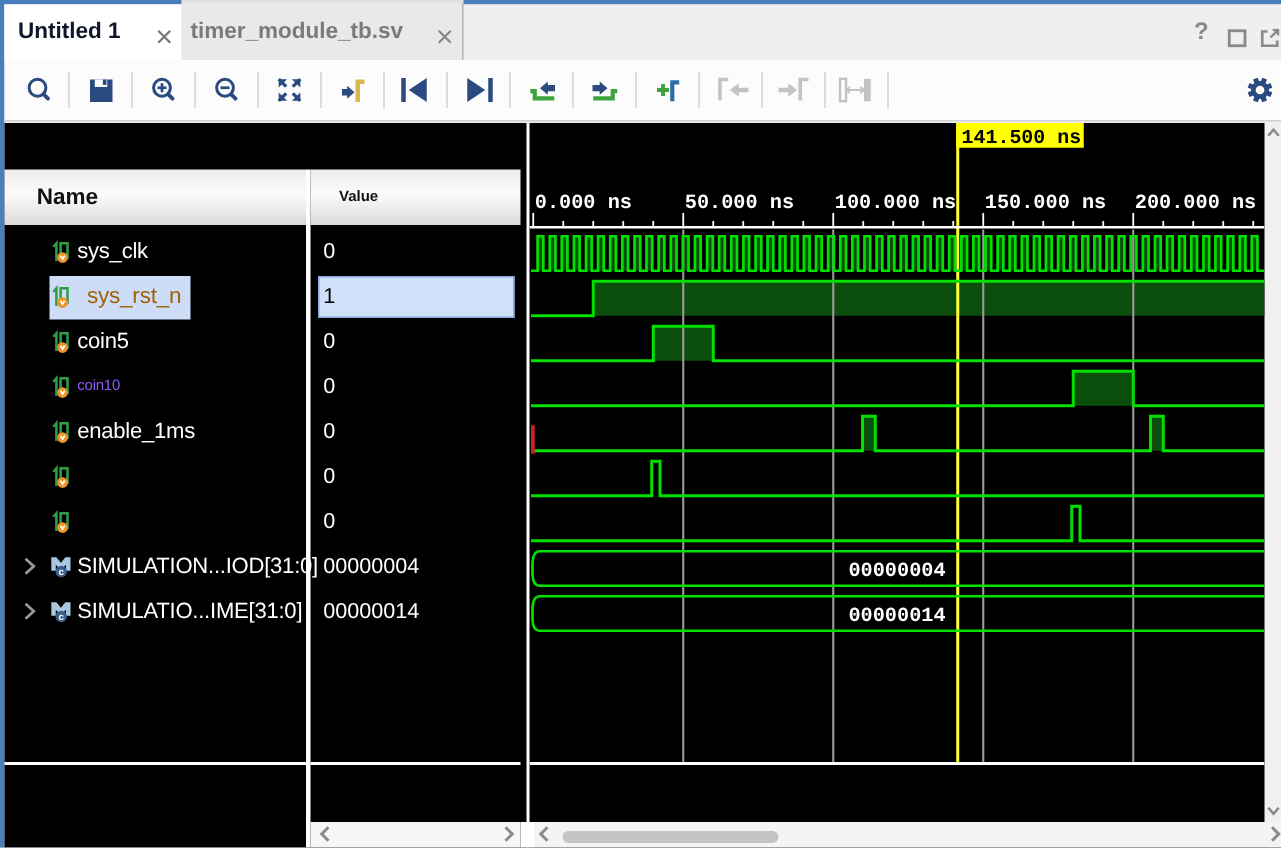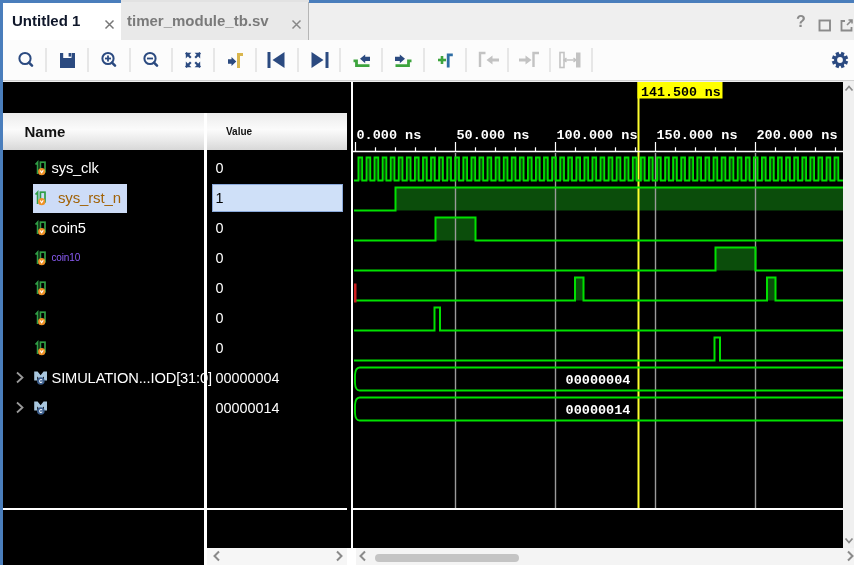--- a/index.html
+++ b/index.html
@@ -168,20 +168,21 @@
 <circle cx="7.7" cy="11.7" r="3.6" fill="#ef9227"></circle>
 <path d="M6.3,10.5 L7.7,12.7 L9.2,10.3" fill="none" stroke="#ffffff" stroke-width="1.2"></path>
     </svg>
     <div style="position:absolute;left:51.5px;top:243px;height:30px;line-height:30px;color:#8b5cf6;font-size:10px;letter-spacing:-0.15px;white-space:nowrap">coin10</div>
     <svg style="position:absolute;left:34px;top:280px" width="16" height="16" viewBox="0 0 16 16">
 <path d="M1.5,4.5 L3.6,2.2 L3.6,14" fill="none" stroke="#2f9e45" stroke-width="1.7"></path>
 <rect x="6.4" y="2.2" width="4.6" height="9.6" fill="none" stroke="#2f9e45" stroke-width="1.7"></rect>
 <circle cx="7.7" cy="11.7" r="3.6" fill="#ef9227"></circle>
 <path d="M6.3,10.5 L7.7,12.7 L9.2,10.3" fill="none" stroke="#ffffff" stroke-width="1.2"></path>
     </svg>
+    <div style="position:absolute;left:51.5px;top:273px;height:30px;line-height:30px;color:#fff;font-size:14.7px;letter-spacing:-0.15px;white-space:nowrap">enable_1ms</div>
     <svg style="position:absolute;left:34px;top:310px" width="16" height="16" viewBox="0 0 16 16">
 <path d="M1.5,4.5 L3.6,2.2 L3.6,14" fill="none" stroke="#2f9e45" stroke-width="1.7"></path>
 <rect x="6.4" y="2.2" width="4.6" height="9.6" fill="none" stroke="#2f9e45" stroke-width="1.7"></rect>
 <circle cx="7.7" cy="11.7" r="3.6" fill="#ef9227"></circle>
 <path d="M6.3,10.5 L7.7,12.7 L9.2,10.3" fill="none" stroke="#ffffff" stroke-width="1.2"></path>
     </svg>
     <svg style="position:absolute;left:34px;top:340px" width="16" height="16" viewBox="0 0 16 16">
 <path d="M1.5,4.5 L3.6,2.2 L3.6,14" fill="none" stroke="#2f9e45" stroke-width="1.7"></path>
 <rect x="6.4" y="2.2" width="4.6" height="9.6" fill="none" stroke="#2f9e45" stroke-width="1.7"></rect>
 <circle cx="7.7" cy="11.7" r="3.6" fill="#ef9227"></circle>
@@ -197,20 +198,21 @@
     </svg>
     <div style="position:absolute;left:51.5px;top:363px;height:30px;line-height:30px;color:#fff;font-size:14.7px;letter-spacing:-0.15px;white-space:nowrap">SIMULATION...IOD[31:0]</div>
     <svg style="position:absolute;left:15px;top:400px" width="10" height="16" viewBox="0 0 10 16">
       <path d="M2,2.5 L7.5,7.5 L2,12.5" fill="none" stroke="#9a9a9a" stroke-width="1.8"></path>
     </svg>
     <svg style="position:absolute;left:33px;top:400px" width="16" height="16" viewBox="0 0 16 16">
 <path d="M1.2,1.5 L4.6,1.5 L7.6,5.2 L10.6,1.5 L14,1.5 L14,10.5 L11,10.5 L11,6.5 L7.6,10.2 L4.2,6.5 L4.2,10.5 L1.2,10.5 Z" fill="#a9c7de"></path>
 <circle cx="7.8" cy="11" r="3.8" fill="#3c5f8e"></circle>
 <text x="7.8" y="13.3" text-anchor="middle" font-family="Liberation Sans" font-size="6.5px" font-weight="bold" fill="#fff">c</text>
     </svg>
+    <div style="position:absolute;left:51.5px;top:393px;height:30px;line-height:30px;color:#fff;font-size:14.7px;letter-spacing:-0.15px;white-space:nowrap">SIMULATIO...IME[31:0]</div>
 </div>
 
 <div style="position:absolute;left:215.5px;top:153px;height:30px;line-height:30px;color:#fff;font-size:14.4px">0</div>
 <div style="position:absolute;left:211.5px;top:184px;width:131px;height:28px;background:#cfe0f8;border:1.5px solid #8aa9da;box-sizing:border-box"></div>
 <div style="position:absolute;left:215.5px;top:183px;height:30px;line-height:30px;color:#000;font-size:14.4px">1</div>
 <div style="position:absolute;left:215.5px;top:213px;height:30px;line-height:30px;color:#fff;font-size:14.4px">0</div>
 <div style="position:absolute;left:215.5px;top:243px;height:30px;line-height:30px;color:#fff;font-size:14.4px">0</div>
 <div style="position:absolute;left:215.5px;top:273px;height:30px;line-height:30px;color:#fff;font-size:14.4px">0</div>
 <div style="position:absolute;left:215.5px;top:303px;height:30px;line-height:30px;color:#fff;font-size:14.4px">0</div>
 <div style="position:absolute;left:215.5px;top:333px;height:30px;line-height:30px;color:#fff;font-size:14.4px">0</div>

